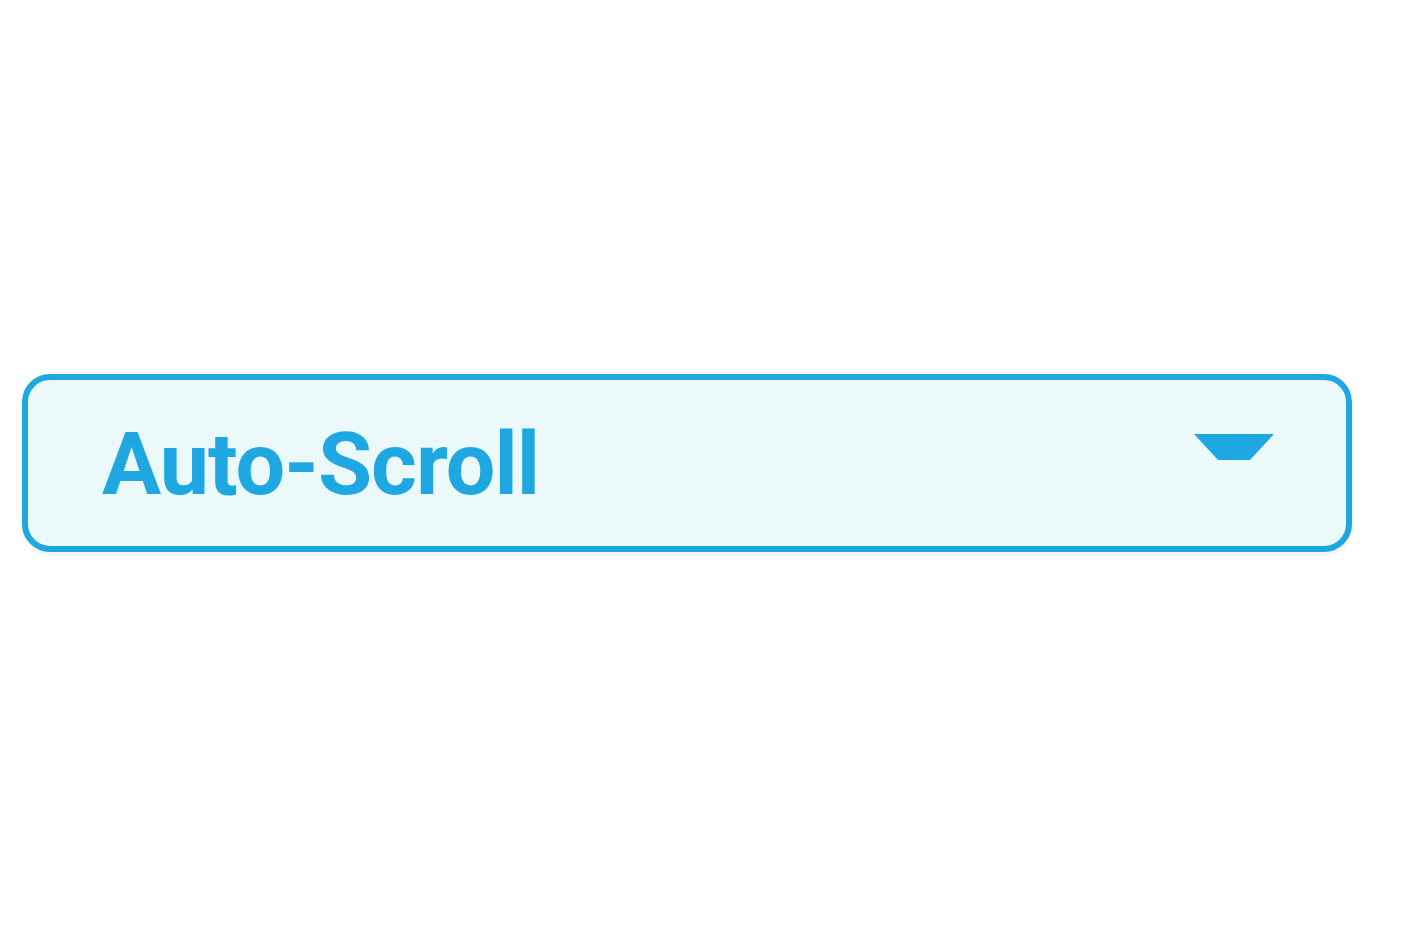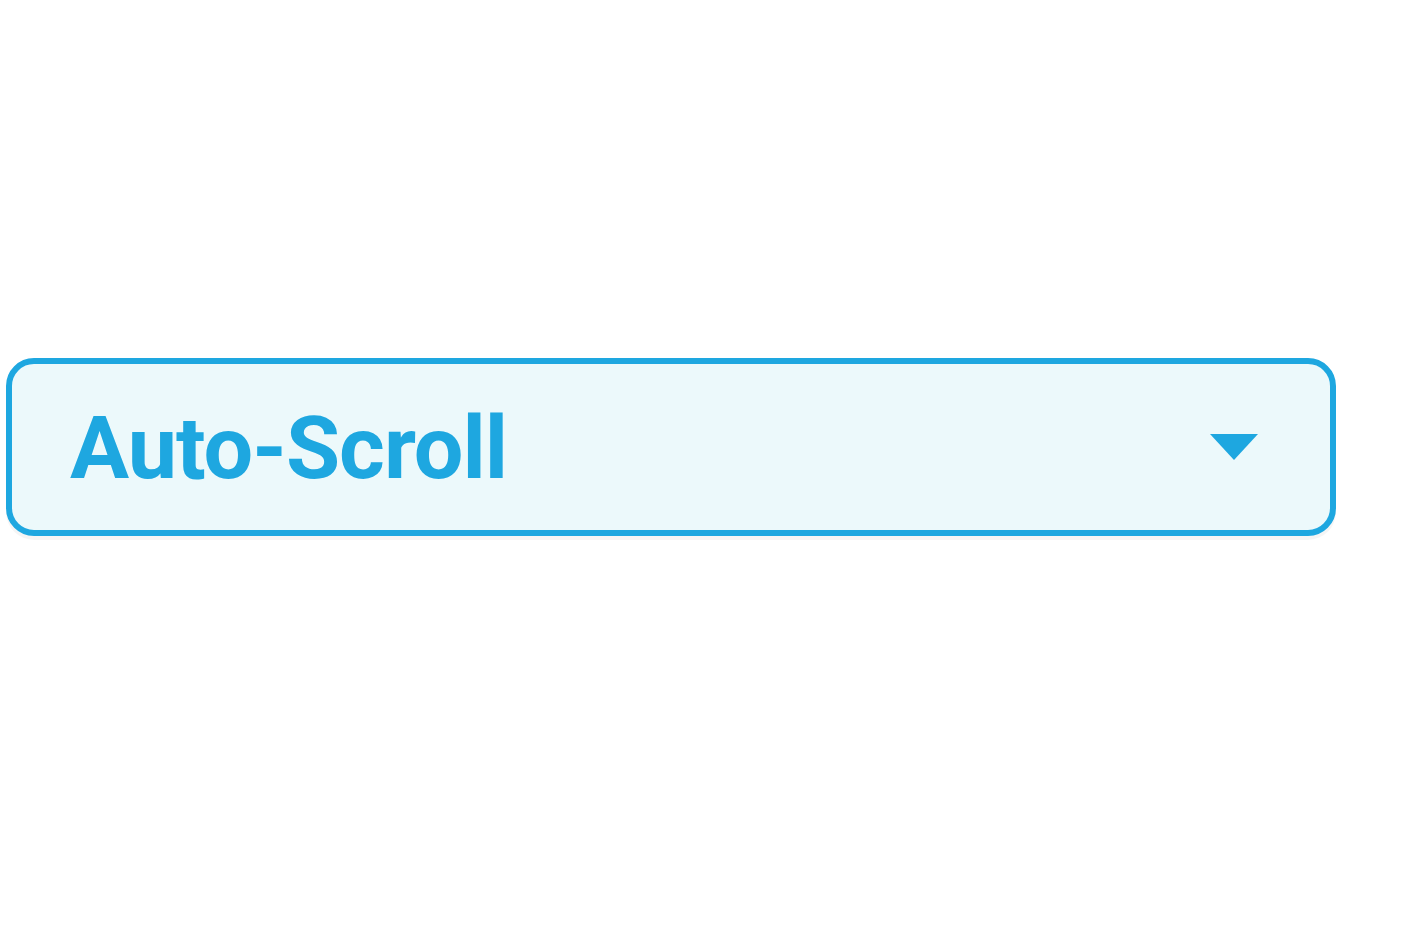--- a/index.html
+++ b/index.html
@@ -1,17 +1,17 @@
 <!DOCTYPE html>
 <html><head>
 <meta charset="utf-8">
 <style>
   * {
     margin: 0;
-    padding: 0;
+    padding: 16px;
     box-sizing: border-box;
   }
   body {
     width: 1409px;
     height: 941px;
     background: #ffffff;
     font-family: -apple-system, BlinkMacSystemFont, "Segoe UI", Roboto, "Helvetica Neue", Arial, sans-serif;
     position: relative;
   }
   .dropdown {

